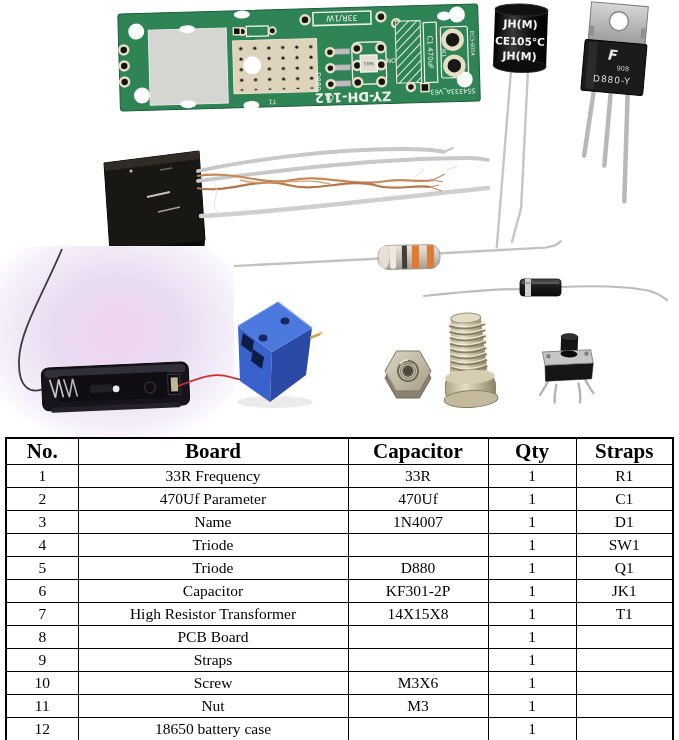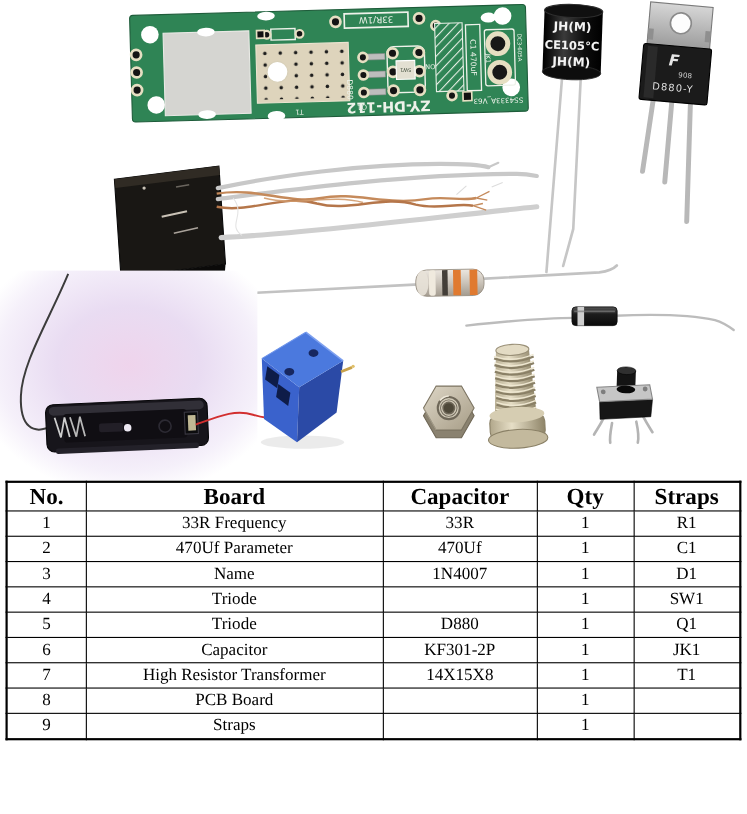--- a/index.html
+++ b/index.html
@@ -348,16 +348,37 @@
           <td>1</td>
           <td></td>
         </tr>
         <tr>
           <td>9</td>
           <td>Straps</td>
           <td></td>
           <td>1</td>
           <td></td>
         </tr>
+        <tr>
+          <td>10</td>
+          <td>Screw</td>
+          <td>M3X6</td>
+          <td>1</td>
+          <td></td>
+        </tr>
+        <tr>
+          <td>11</td>
+          <td>Nut</td>
+          <td>M3</td>
+          <td>1</td>
+          <td></td>
+        </tr>
+        <tr>
+          <td>12</td>
+          <td>18650 battery case</td>
+          <td></td>
+          <td>1</td>
+          <td></td>
+        </tr>
       </tbody>
 </table>
 
 </div>
 
 </body></html>

